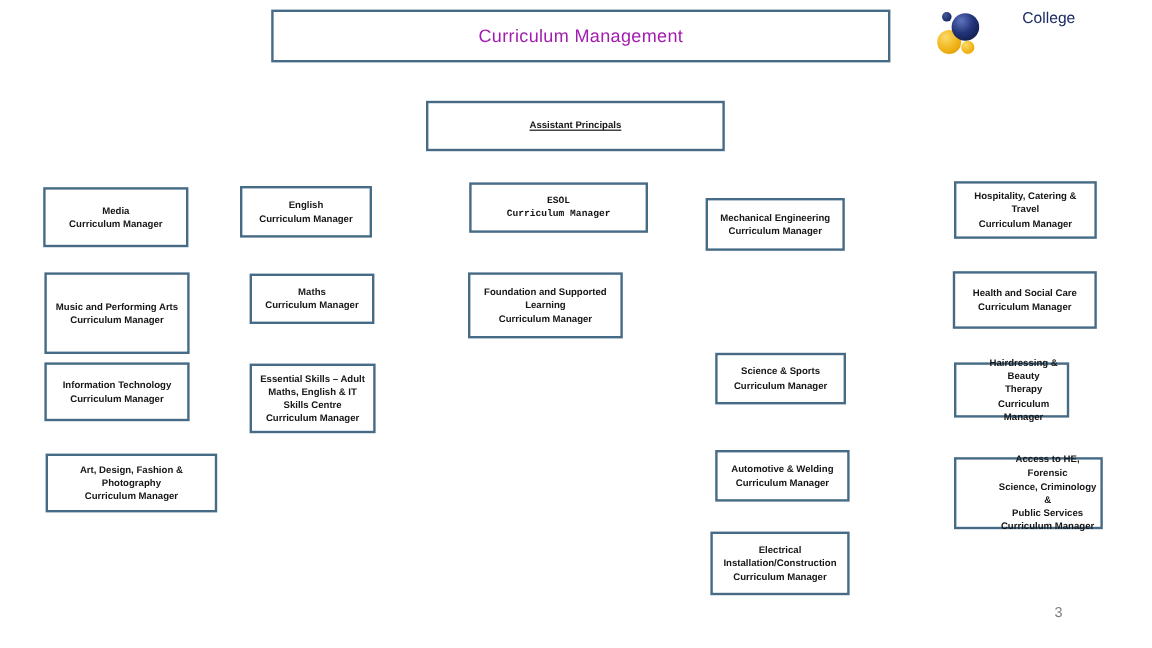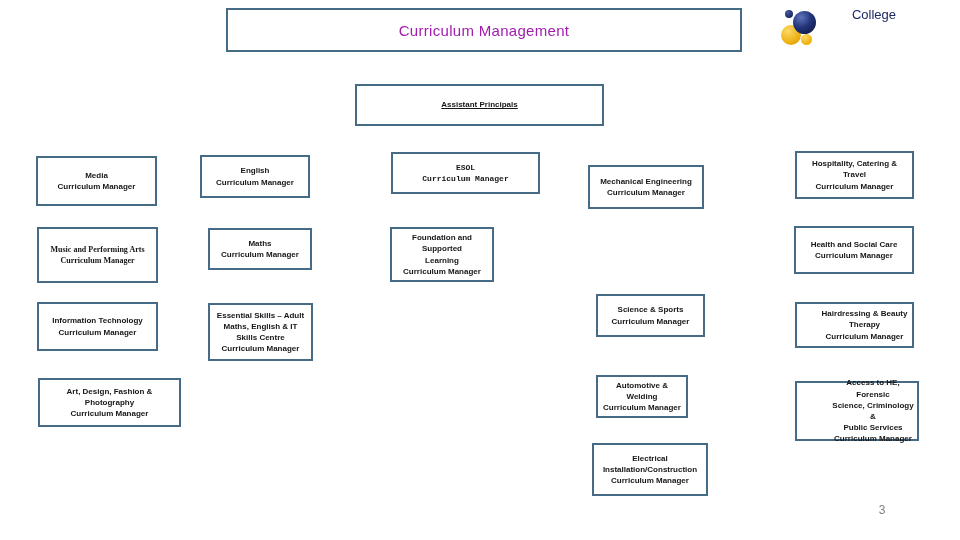--- a/index.html
+++ b/index.html
@@ -43,40 +43,40 @@
     border-width: 2px;
     color: #a21caf;
   }
   .root-box {
     left: 355px; top: 84px; width: 249px; height: 42px;
     font-size: 8px;
     text-decoration: underline;
   }
   
   .b-media        { left: 36px;  top: 156px; width: 121px; height: 50px; }
-  .b-music        { left: 37px;  top: 227px; width: 121px; height: 56px; font-family: Liberation Serif, serif; }
+  .b-music        { left: 37px;  top: 227px; width: 121px; height: 68px; }
   .b-it           { left: 37px;  top: 302px; width: 121px; height: 49px; }
   .b-art          { left: 38px;  top: 378px; width: 143px; height: 49px; }
   
   .b-english      { left: 200px; top: 155px; width: 110px; height: 43px; }
   .b-maths        { left: 208px; top: 228px; width: 104px; height: 42px; }
   .b-essential    { left: 208px; top: 303px; width: 105px; height: 58px; }
   
   .b-esol         { left: 391px; top: 152px; width: 149px; height: 42px; font-family: Liberation Mono, monospace; }
-  .b-foundation   { left: 390px; top: 227px; width: 104px; height: 55px; }
+  .b-foundation   { left: 390px; top: 227px; width: 129px; height: 55px; }
   
   .b-mechanical   { left: 588px; top: 153px; width: 116px; height: 44px; margin-top: 12px; }
   .b-business     { left: 596px; top: 227px; width: 107px; height: 43px; }
   .b-science      { left: 596px; top: 294px; width: 109px; height: 43px; }
-  .b-automotive   { left: 596px; top: 375px; width: 92px; height: 43px; }
+  .b-automotive   { left: 596px; top: 375px; width: 112px; height: 43px; }
   .b-electrical   { left: 592px; top: 443px; width: 116px; height: 53px; }
   
   .b-hospitality  { left: 795px; top: 151px; width: 119px; height: 48px; }
   .b-health       { left: 794px; top: 226px; width: 120px; height: 48px; }
-  .b-hairdressing { left: 795px; top: 302px; width: 119px; height: 46px; padding-left: 22px; }
+  .b-hairdressing { left: 795px; top: 302px; width: 96px; height: 46px; padding-left: 22px; }
   .b-access       { left: 795px; top: 381px; width: 124px; height: 60px; padding-left: 34px; }
 
   
   .logo {
     position: absolute;
     left: 780px; top: 6px;
     width: 172px; height: 48px;
   }
   .logo-mark {
     position: absolute;

